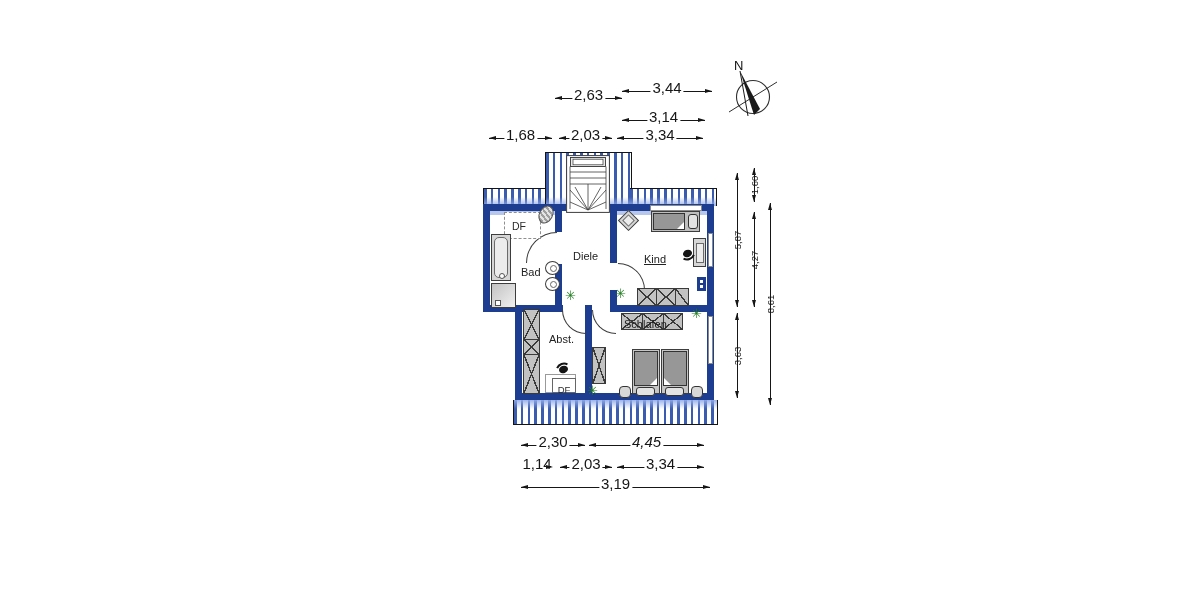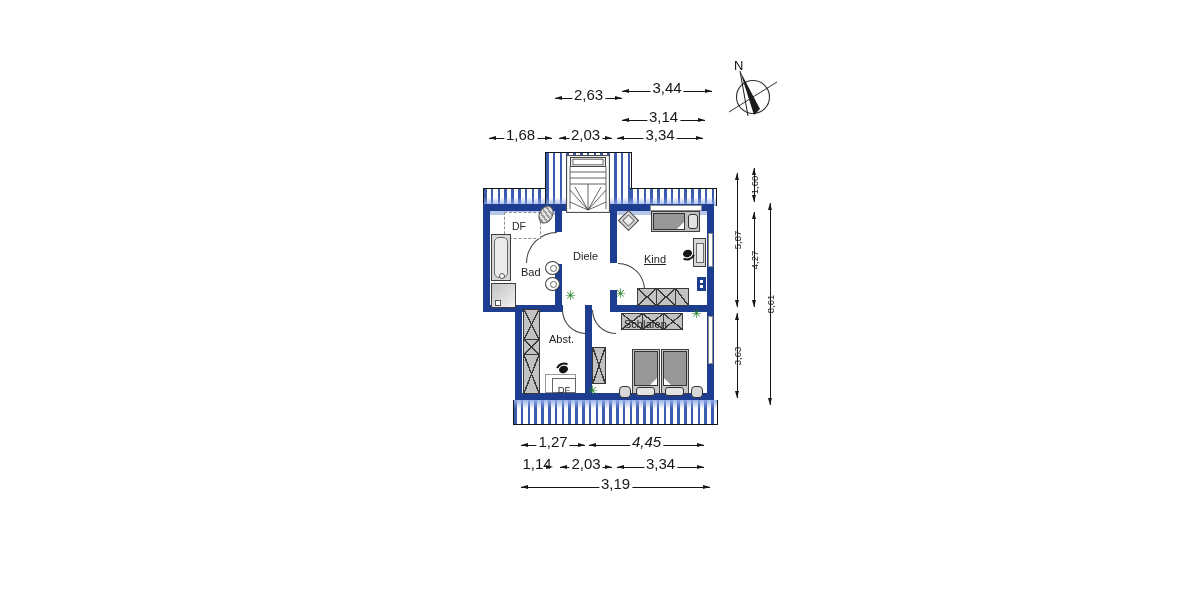--- a/index.html
+++ b/index.html
@@ -247,21 +247,21 @@
       <div class="dim dim-v" style="left: 754px; top: 168px; height: 34px;">
         <span class="lbl">1,60</span>
       </div>
       <div class="dim dim-v" style="left: 754px; top: 212px; height: 95px;">
         <span class="lbl">4,27</span>
       </div>
       <div class="dim dim-v" style="left: 770px; top: 203px; height: 202px;">
         <span class="lbl">8,61</span>
       </div>
       <div class="dim dim-h" style="left: 521px; top: 445px; width: 64px;">
-        <span class="lbl">1,27</span>
+        <span class="lbl">2,30</span>
       </div>
       <div class="dim dim-h" style="left: 589px; top: 445px; width: 115px; font-style: italic;">
         <span class="lbl">4,45</span>
       </div>
       <div class="dim dim-h" style="left: 521px; top: 467px; width: 32px;">
         <span class="lbl">1,14</span>
       </div>
       <div class="dim dim-h" style="left: 560px; top: 467px; width: 52px;">
         <span class="lbl">2,03</span>
       </div>

